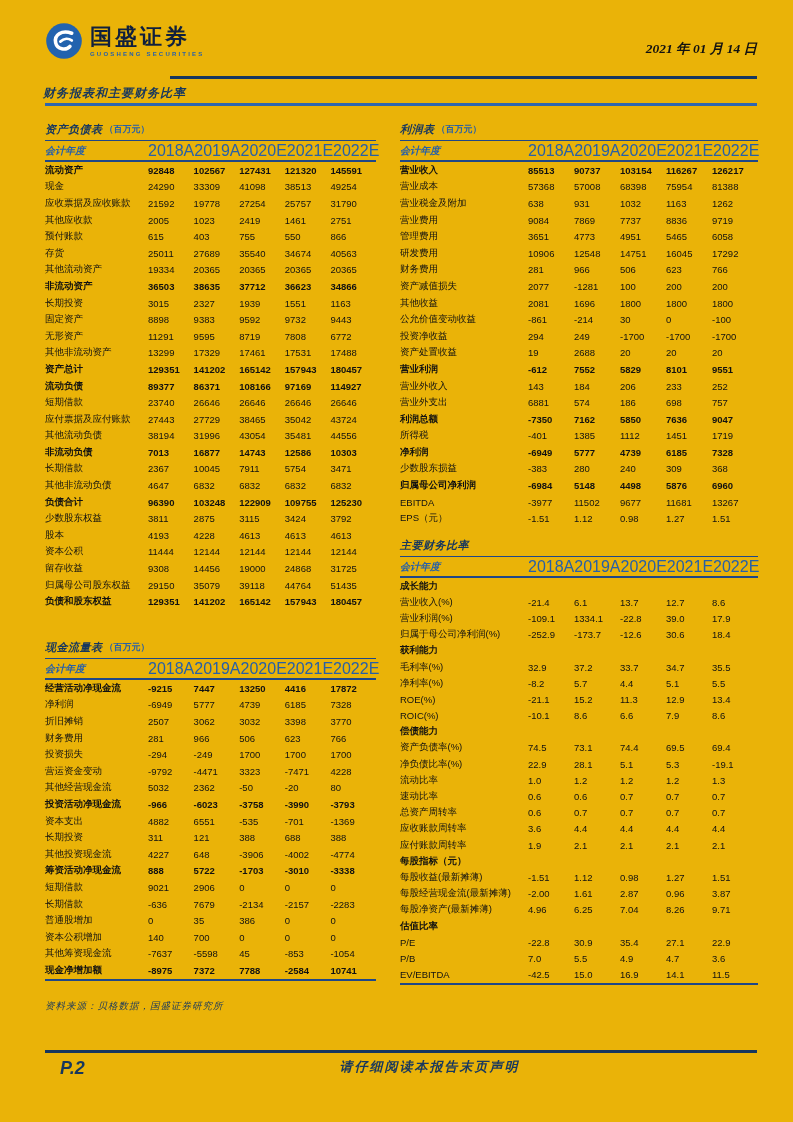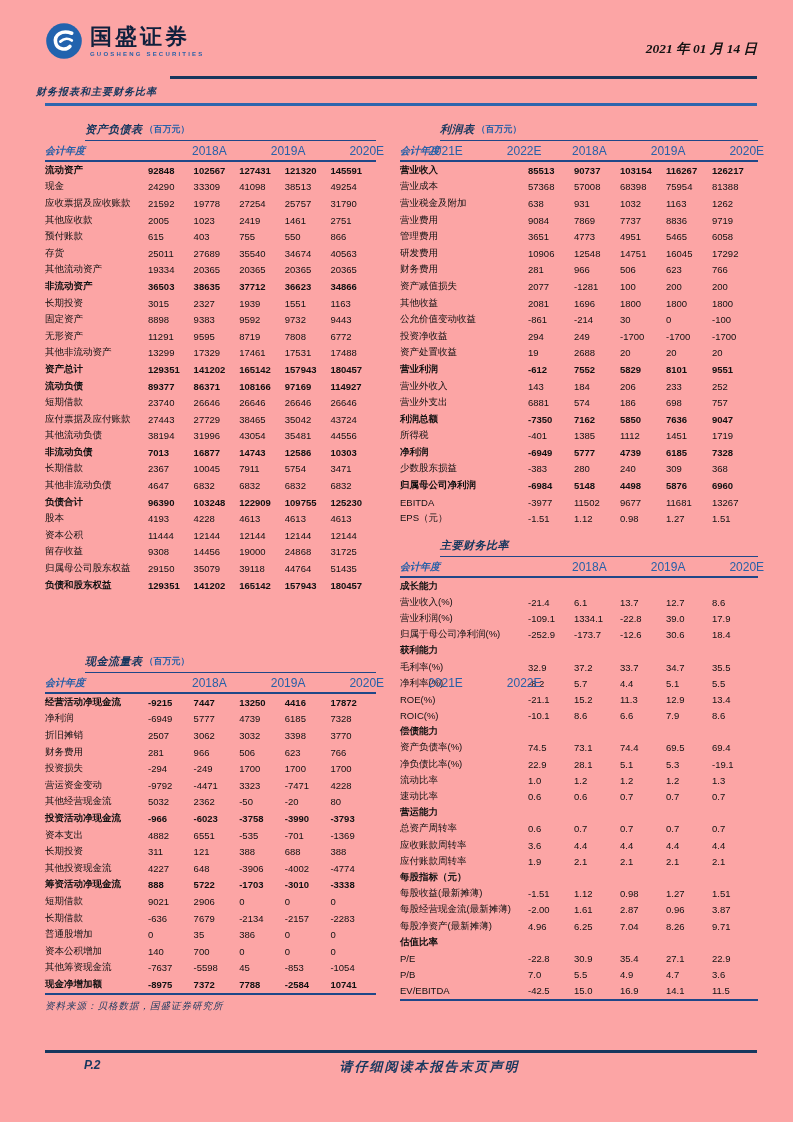--- a/index.html
+++ b/index.html
@@ -1,55 +1,55 @@
 <!DOCTYPE html>
 <html><head>
 <meta charset="utf-8">
 <style>
   html,body{margin:0;padding:0;background:#e8e8e8;}
   .page{
-    position:relative;width:793px;height:1122px;margin:0 auto;background:#fca5a5;
+    position:relative;width:793px;height:1122px;margin:0 auto;background:#eab308;
     font-family:"Liberation Sans",sans-serif;color:#111;overflow:hidden;
   }
   
   .logo-wrap{position:absolute;left:45px;top:22px;display:flex;align-items:flex-start;gap:7px;}
   .logo-circle{width:38px;height:38px;}
   .brand-col{display:flex;flex-direction:column;margin-top:3px;}
   .brand-cn{font-size:22px;font-weight:700;color:#10203d;letter-spacing:3px;line-height:24px;}
   .brand-en{font-size:6px;color:#2760a8;letter-spacing:2.2px;margin-top:2px;font-weight:700;}
   .header-date{position:absolute;right:36px;top:40px;font-family:"Liberation Serif",serif;
     font-size:13.5px;font-weight:700;color:#111;font-style:italic;}
   .header-rule{position:absolute;left:170px;right:36px;top:76px;height:3px;background:#17375e;}
   
-  .section-heading{position:absolute;left:36px;top:85px;font-size:10px;font-weight:700;
+  .section-heading{position:absolute;left:43px;top:85px;font-size:12px;font-weight:700;
     font-style:italic;color:#17375e;letter-spacing:1px;}
   .section-underline{position:absolute;left:45px;right:36px;top:103px;height:3px;background:#2f66ae;}
   
   .fin-table{position:absolute;font-size:9.5px;--rowh:16.6px;--label:103px;}
-  .t-title{height:18px;border-bottom:1.2px solid #1f4788;display:flex;align-items:flex-start;margin-left:40px;}
+  .t-title{height:18px;border-bottom:1.2px solid #1f4788;display:flex;align-items:flex-start;}
   .t-name{font-weight:700;font-style:italic;color:#17375e;font-size:11px;letter-spacing:.5px;}
   .t-unit{color:#2760a8;font-size:9px;font-weight:700;margin-left:2px;padding-top:1px;}
   .t-head{display:grid;grid-template-columns:var(--label) repeat(5,1fr);
-    height:19px;align-items:center;border-bottom:2.2px solid #1f4788;gap:44px;}
+    height:19px;align-items:center;border-bottom:2.2px solid #1f4788;}
   .t-head .label{font-weight:700;font-style:italic;color:#2760a8;font-size:10px;}
-  .t-head .year{color:#2760a8;font-size:12px;}
+  .t-head .year{color:#2760a8;font-size:16px;}
   .t-rows{}
   .t-row{display:grid;grid-template-columns:var(--label) repeat(5,1fr);
     height:var(--rowh);align-items:center;}
   .cell{white-space:nowrap;overflow:visible;text-align:left;}
   .t-row.bold .cell{font-weight:700;}
   .t-row.section .label{font-weight:700;}
   .fin-table.closed .t-rows{border-bottom:2.5px solid #1f4788;}
   
   .source-note{position:absolute;left:45px;top:1000px;font-size:9.5px;font-style:italic;
     color:#17375e;letter-spacing:1px;}
   
   .footer-rule{position:absolute;left:45px;right:36px;top:1050px;height:3px;background:#17375e;}
-  .footer-page{position:absolute;left:60px;top:1058px;font-size:12px;font-weight:700;
-    font-style:italic;color:#17375e;margin-left:24px;}
+  .footer-page{position:absolute;left:60px;top:1058px;font-size:18px;font-weight:700;
+    font-style:italic;color:#17375e;}
   .footer-disclaimer{position:absolute;left:0;width:100%;top:1058px;text-align:center;
     font-size:13px;font-weight:700;font-style:italic;color:#17375e;letter-spacing:2px;padding-left:33px;}
 </style>
 </head>
 <body>
 
 <div class="page">
 
   <div class="logo-wrap">
     <svg class="logo-circle" viewBox="0 0 32 32">
@@ -242,20 +242,28 @@
           <span class="cell num">6832</span>
           <span class="cell num">6832</span>
         </div>
         <div class="t-row bold">
           <span class="cell label">负债合计</span>
           <span class="cell num">96390</span>
           <span class="cell num">103248</span>
           <span class="cell num">122909</span>
           <span class="cell num">109755</span>
           <span class="cell num">125230</span>
+        </div>
+        <div class="t-row normal">
+          <span class="cell label">少数股东权益</span>
+          <span class="cell num">3811</span>
+          <span class="cell num">2875</span>
+          <span class="cell num">3115</span>
+          <span class="cell num">3424</span>
+          <span class="cell num">3792</span>
         </div>
         <div class="t-row normal">
           <span class="cell label">股本</span>
           <span class="cell num">4193</span>
           <span class="cell num">4228</span>
           <span class="cell num">4613</span>
           <span class="cell num">4613</span>
           <span class="cell num">4613</span>
         </div>
         <div class="t-row normal">
@@ -590,23 +598,20 @@
           <span class="cell num">1.3</span>
         </div>
         <div class="t-row normal">
           <span class="cell label">速动比率</span>
           <span class="cell num">0.6</span>
           <span class="cell num">0.6</span>
           <span class="cell num">0.7</span>
           <span class="cell num">0.7</span>
           <span class="cell num">0.7</span>
         </div>
-        <div class="t-row section">
-          <span class="cell label">营运能力</span>
-        </div>
         <div class="t-row normal">
           <span class="cell label">总资产周转率</span>
           <span class="cell num">0.6</span>
           <span class="cell num">0.7</span>
           <span class="cell num">0.7</span>
           <span class="cell num">0.7</span>
           <span class="cell num">0.7</span>
         </div>
         <div class="t-row normal">
           <span class="cell label">应收账款周转率</span>
@@ -674,21 +679,21 @@
           <span class="cell label">EV/EBITDA</span>
           <span class="cell num">-42.5</span>
           <span class="cell num">15.0</span>
           <span class="cell num">16.9</span>
           <span class="cell num">14.1</span>
           <span class="cell num">11.5</span>
         </div>
       </div>
   </div>
 
-  <div class="fin-table closed" style="left:45px;top:654px;width:331px;--label:103px;">
+  <div class="fin-table closed" style="left:45px;top:640px;width:331px;--label:103px;">
     <div class="t-title">
       <span class="t-name">现金流量表</span>
       <span class="t-unit">（百万元）</span>
     </div>
     <div class="t-head">
       <span class="cell label">会计年度</span>
     <span class="cell year">2018A</span>
         <span class="cell year">2019A</span>
         <span class="cell year">2020E</span>
         <span class="cell year">2021E</span>

